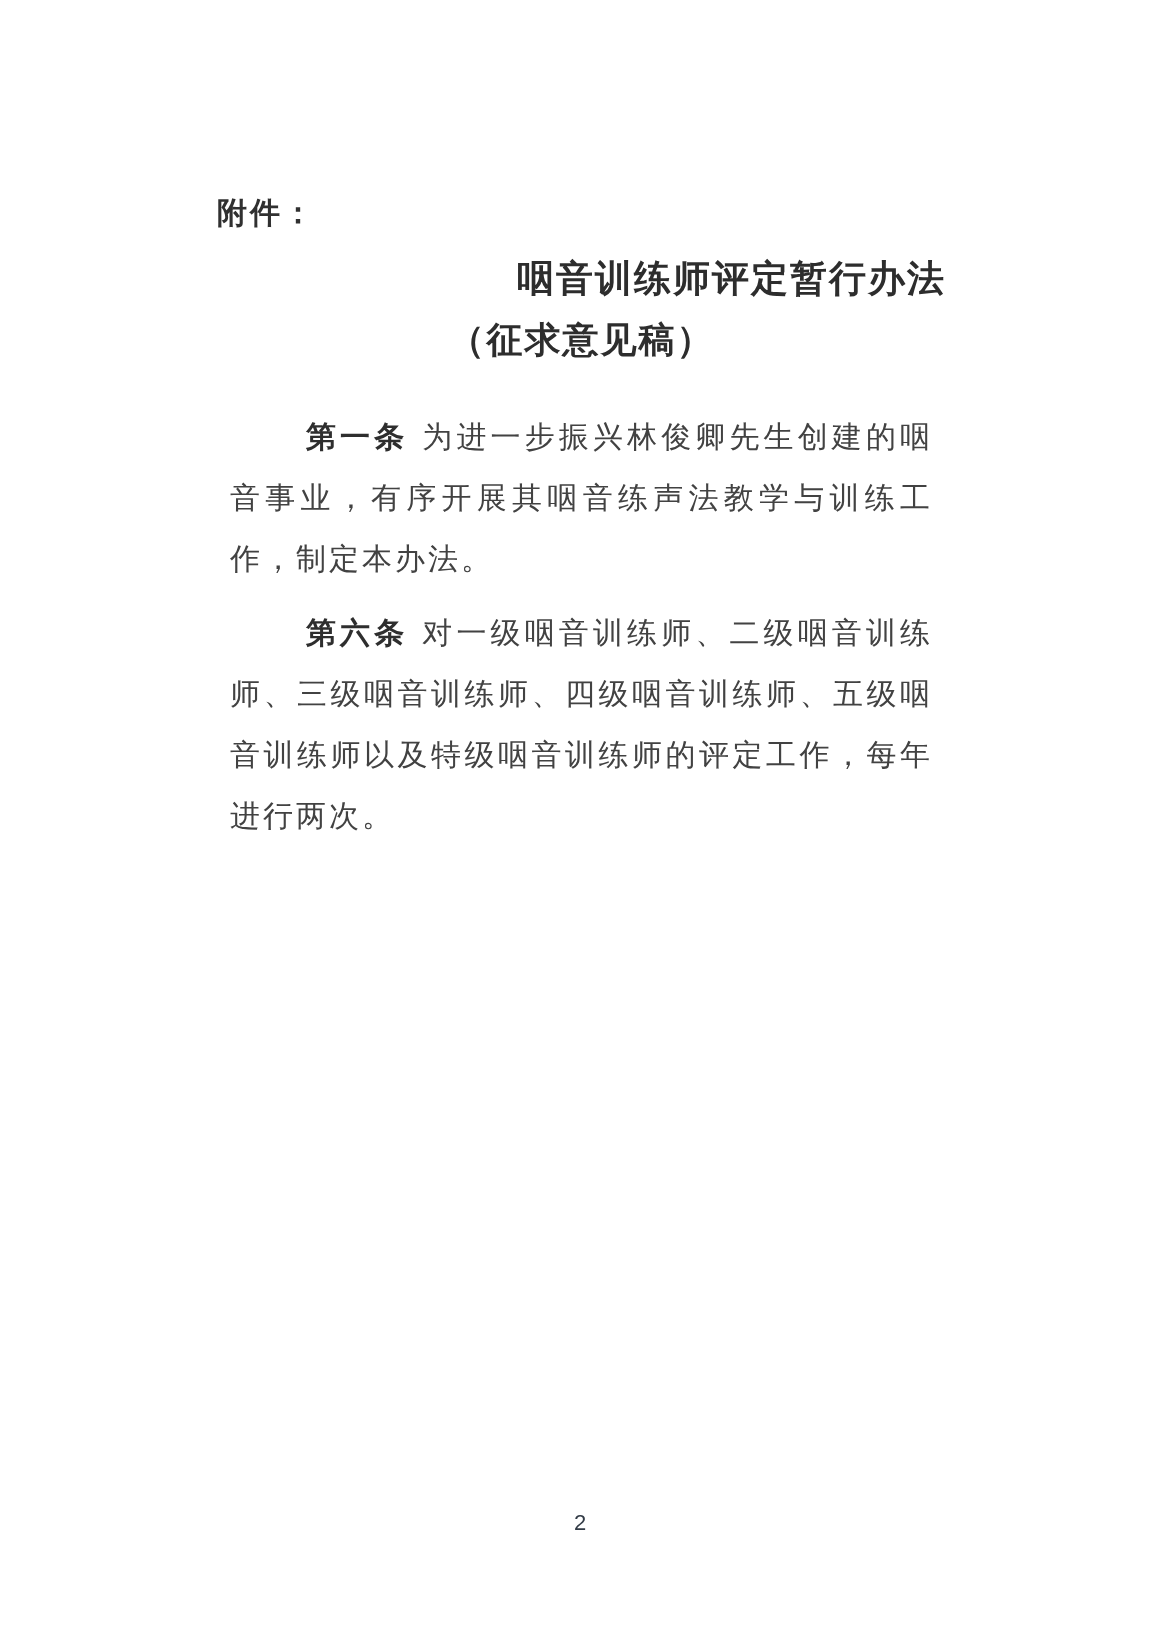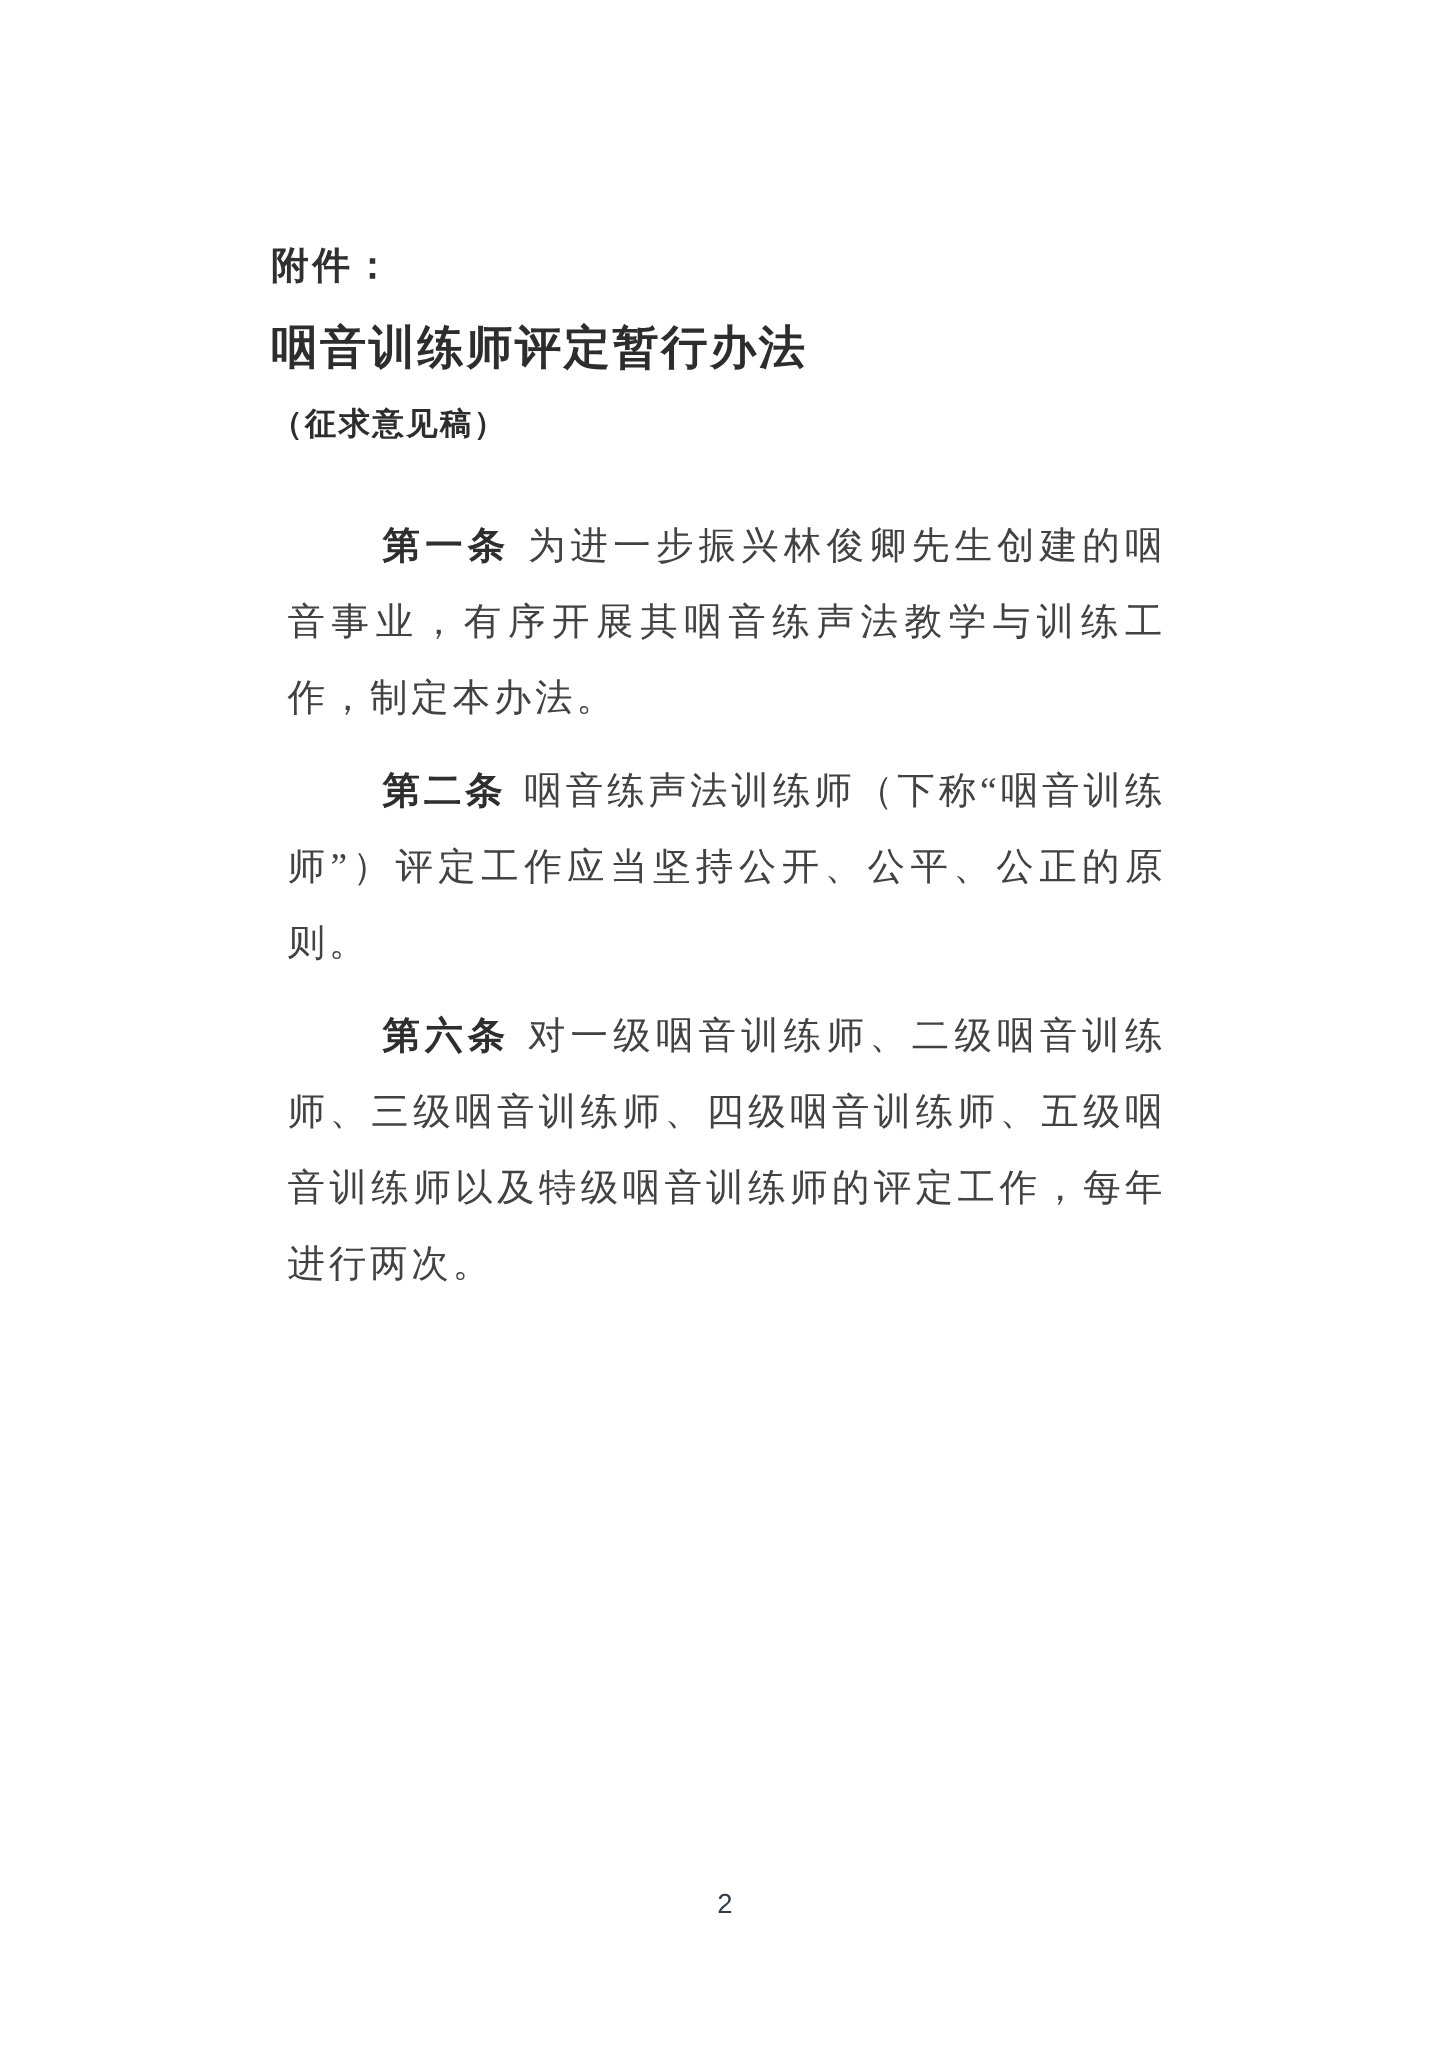--- a/index.html
+++ b/index.html
@@ -22,31 +22,31 @@
   .attachment {
     font-family: "Liberation Sans", sans-serif;
     font-size: 30px;
     font-weight: 700;
     color: #303030;
     letter-spacing: 3px;
     line-height: 34px;
   }
   .doc-title {
     margin: 27px 0 4px 0;
-    text-align: left;
+    text-align: right;
     font-size: 37px;
     font-weight: 700;
     color: #2d2d2d;
     letter-spacing: 2px;
     line-height: 44px;
   }
   .doc-subtitle {
     margin: 17px 0 0 0;
-    text-align: left;
-    font-size: 25px;
+    text-align: center;
+    font-size: 36px;
     font-weight: 700;
     color: #2d2d2d;
     letter-spacing: 2px;
     line-height: 44px;
   }
   .doc-body {
     margin-top: 44px;
   }
   .article {
     margin: 13px;
@@ -85,23 +85,20 @@
   <h1 class="doc-title">咽音训练师评定暂行办法</h1>
 
   <h2 class="doc-subtitle">（征求意见稿）</h2>
 
   <div class="doc-body">
 
     <p class="article">
       <span class="article-label">第一条</span><span class="article-text">为进一步振兴林俊卿先生创建的咽音事业，有序开展其咽音练声法教学与训练工作，制定本办法。</span>
     </p>
 
-    <p class="article">
-      <span class="article-label">第二条</span><span class="article-text">咽音练声法训练师（下称“咽音训练师”）评定工作应当坚持公开、公平、公正的原则。</span>
-    </p>
 
 
 
 
     <p class="article">
       <span class="article-label">第六条</span><span class="article-text">对一级咽音训练师、二级咽音训练师、三级咽音训练师、四级咽音训练师、五级咽音训练师以及特级咽音训练师的评定工作，每年进行两次。</span>
     </p>
 
   </div>
 

